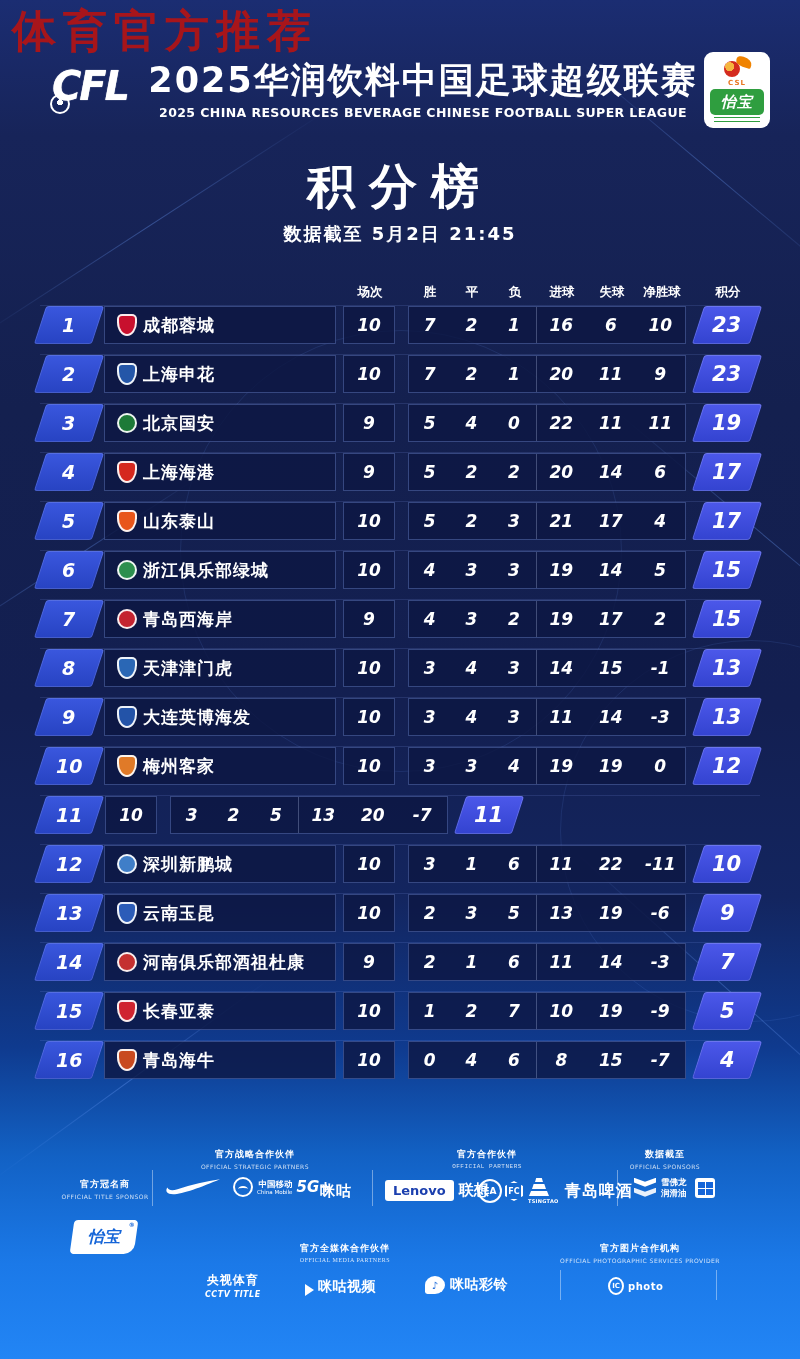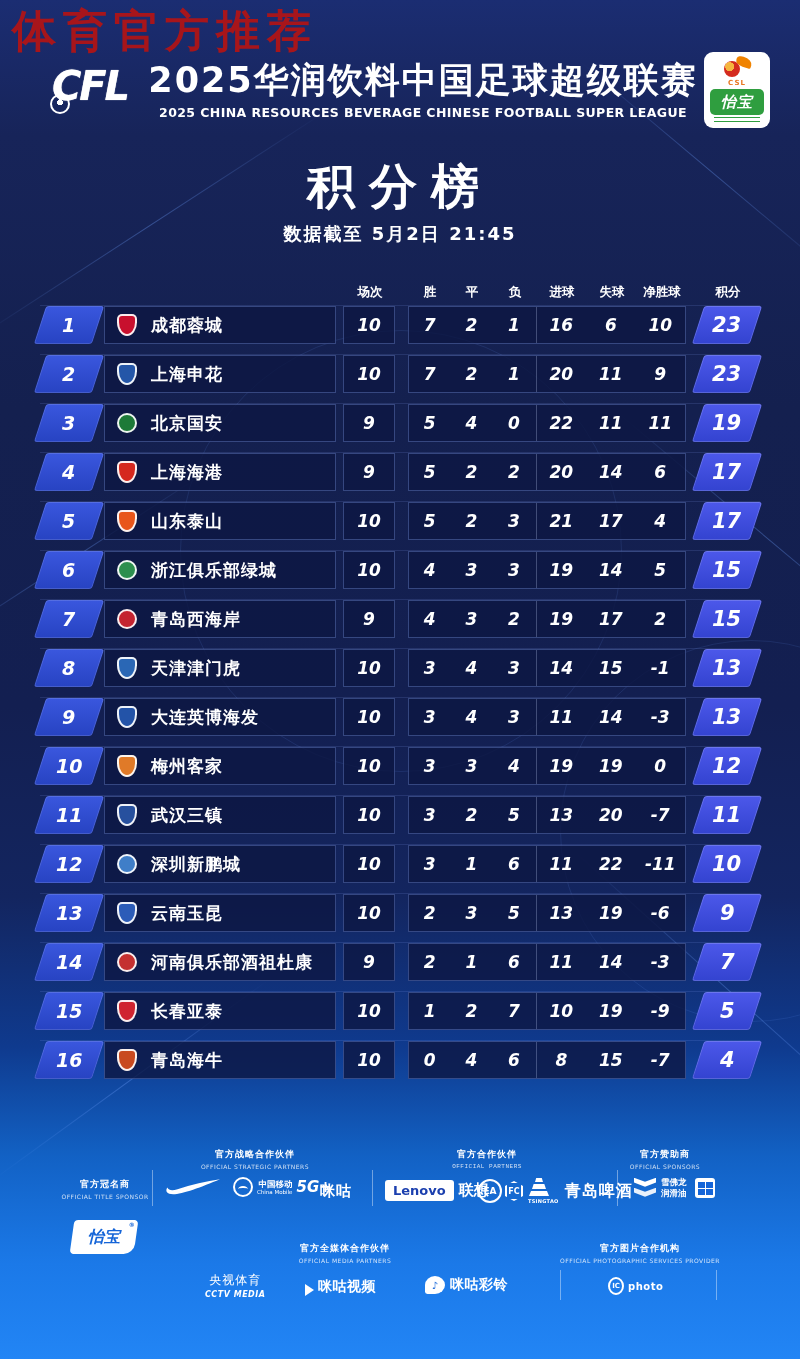--- a/index.html
+++ b/index.html
@@ -50,21 +50,21 @@
   .h-stats .h:nth-child(1),.h-stats .h:nth-child(2){width:42px;}
   .h-stats .h:nth-child(3){width:44px;}
   .h-stats .h:nth-child(4),.h-stats .h:nth-child(5),.h-stats .h:nth-child(6){width:50px;}
   .row{position:relative;display:flex;align-items:stretch;height:38px;margin-bottom:11px;}
   .row::before{content:'';position:absolute;left:0;right:0;top:-1px;height:1px;background:rgba(140,170,255,.15);}
   .rank-chip{width:58px;background:linear-gradient(180deg,#3a57de,#2743c2);transform:skewX(-18deg);
     border-radius:3px;display:flex;align-items:center;justify-content:center;
     box-shadow:inset 0 0 0 1px rgba(255,255,255,.14);}
   .rank-chip span{transform:skewX(18deg);font-style:italic;font-weight:700;font-size:19px;color:#fff;}
   .cell{background:rgba(13,22,66,.80);border:1px solid rgba(140,170,255,.32);box-sizing:border-box;}
-  .team-cell{width:232px;margin-left:6px;display:flex;align-items:center;padding-left:12px;gap:14px;}
+  .team-cell{width:232px;margin-left:6px;display:flex;align-items:center;padding-left:12px;gap:6px;}
   .team-badge{flex:0 0 auto;width:20px;height:22px;border:2px solid rgba(255,255,255,.92);box-sizing:border-box;}
   .team-badge.shield{border-radius:5px 5px 50% 50% / 5px 5px 62% 62%;}
   .team-badge.circle{height:20px;border-radius:50%;}
   .team-name{font-size:17px;font-weight:700;letter-spacing:1px;white-space:nowrap;}
   .played{width:52px;margin-left:7px;}
   .stats{width:278px;margin-left:13px;display:flex;align-items:stretch;}
   .num,.s{display:flex;align-items:center;justify-content:center;color:#fff;
     font-style:italic;font-weight:600;font-size:17px;}
   .s:nth-child(1),.s:nth-child(2){width:42px;} .s:nth-child(3){width:44px;}
   .s:nth-child(4){width:50px;border-left:1px solid rgba(200,215,255,.28);}
@@ -106,21 +106,21 @@
     clip-path:polygon(0 0,50% 45%,100% 0,100% 55%,50% 100%,0 55%);}
   .chev i:nth-child(2){top:10px;opacity:.9;}
   .chev-txt{font-size:8.5px;line-height:1.25;text-align:left;}
   .sq-logo{width:20px;height:20px;background:#fff;border-radius:3px;display:grid;
     grid-template-columns:7px 7px;grid-gap:1px;align-content:center;justify-content:center;}
   .sq-logo i{width:7px;height:6px;background:#1565d8;display:block;}
   .flag{width:64px;height:34px;background:#fff;border-radius:4px 4px 10px 4px;transform:skewX(-8deg);
     display:flex;align-items:center;justify-content:center;position:relative;}
   .flag span{transform:skewX(8deg);color:#1565d8;font-style:italic;font-weight:800;font-size:16px;}
   .flag sup{position:absolute;top:1px;right:3px;color:#1565d8;font-size:6px;transform:skewX(8deg);}
-  .cctv1{font-size:12px;font-weight:400;letter-spacing:1px;}
+  .cctv1{font-size:12px;font-weight:700;letter-spacing:1px;}
   .cctv2{font-size:8px;font-style:italic;font-weight:700;letter-spacing:.5px;margin-top:1px;}
   .play-ic{width:0;height:0;border-left:9px solid #fff;border-top:6px solid transparent;
     border-bottom:6px solid transparent;display:inline-block;margin-right:4px;}
   .migu-l{font-size:14px;font-weight:800;letter-spacing:.5px;}
   .bubble{width:20px;height:18px;background:#fff;border-radius:50% 50% 50% 12%;display:flex;
     align-items:center;justify-content:center;color:#1565d8;font-size:10px;font-weight:800;margin-right:5px;}
   .icp-circle{width:16px;height:18px;border:2px solid #fff;border-radius:50%;display:flex;align-items:center;
     justify-content:center;font-size:7px;font-weight:800;box-sizing:border-box;margin-right:4px;}
   .icp-txt{font-size:10px;font-weight:700;letter-spacing:.5px;}
   .hflex{display:flex;align-items:center;}
@@ -396,24 +396,20 @@
       </div>
       <div class="pts-chip">
             <span>12</span>
           </div>
     </div>
 
     <div class="row">
       <div class="rank-chip">
             <span>11</span>
           </div>
-      <div class="cell team-cell">
-        <span class="team-badge shield" style="background: rgb(39, 80, 158);"></span>
-        <span class="team-name">武汉三镇</span>
-      </div>
       <div class="cell num played">10</div>
       <div class="cell stats">
         <span class="s">3</span>
         <span class="s">2</span>
         <span class="s">5</span>
         <span class="s">13</span>
         <span class="s">20</span>
         <span class="s">-7</span>
       </div>
       <div class="pts-chip">
@@ -537,21 +533,21 @@
 
     <div class="abs" style="left:160px;top:18px;width:190px;">
       <div class="grp-zh">官方战略合作伙伴</div>
       <div class="grp-en">OFFICIAL STRATEGIC PARTNERS</div>
     </div>
     <div class="abs" style="left:392px;top:18px;width:190px;font-family:Liberation Mono, monospace;">
       <div class="grp-zh">官方合作伙伴</div>
       <div class="grp-en">OFFICIAL PARTNERS</div>
     </div>
     <div class="abs" style="left:600px;top:18px;width:130px;">
-      <div class="grp-zh">官方赞助商</div>
+      <div class="grp-zh">数据截至</div>
       <div class="grp-en">OFFICIAL SPONSORS</div>
     </div>
 
     <div class="abs" style="left:45px;top:48px;width:120px;">
       <div class="grp-zh">官方冠名商</div>
       <div class="grp-en">OFFICIAL TITLE SPONSOR</div>
     </div>
     <div class="abs flag" style="left:72px;top:90px;">
       <span>怡宝</span>
         <sup>®</sup>
@@ -603,35 +599,35 @@
         <div>润滑油</div>
       </div>
     </div>
     <div class="abs sq-logo" style="left:695px;top:48px;">
         <i></i>
         <i></i>
         <i></i>
         <i></i>
       </div>
 
-    <div class="abs" style="left:250px;top:112px;width:190px;">
+    <div class="abs" style="left:250px;top:112px;width:190px;font-family:Liberation Serif, serif;">
       <div class="grp-zh">官方全媒体合作伙伴</div>
       <div class="grp-en">OFFICIAL MEDIA PARTNERS</div>
     </div>
     <div class="abs" style="left:545px;top:112px;width:190px;">
       <div class="grp-zh">官方图片合作机构</div>
       <div class="grp-en">OFFICIAL PHOTOGRAPHIC SERVICES PROVIDER</div>
     </div>
 
     <div class="vdiv" style="left:560px;top:140px;height:30px;"></div>
     <div class="vdiv" style="left:716px;top:140px;height:30px;"></div>
 
     <div class="abs" style="left:205px;top:142px;text-align:center;">
       <div class="cctv1">央视体育</div>
-      <div class="cctv2">CCTV MEDIA</div>
+      <div class="cctv2">CCTV TITLE</div>
     </div>
     <div class="abs hflex" style="left:305px;top:148px;align-items:flex-end;">
       <span class="play-ic"></span>
       <span class="migu-l logo-txt">咪咕视频</span>
     </div>
     <div class="abs hflex" style="left:425px;top:146px;">
       <span class="bubble">♪</span>
       <span class="migu-l logo-txt">咪咕彩铃</span>
     </div>
     <div class="abs hflex" style="left:608px;top:147px;">

